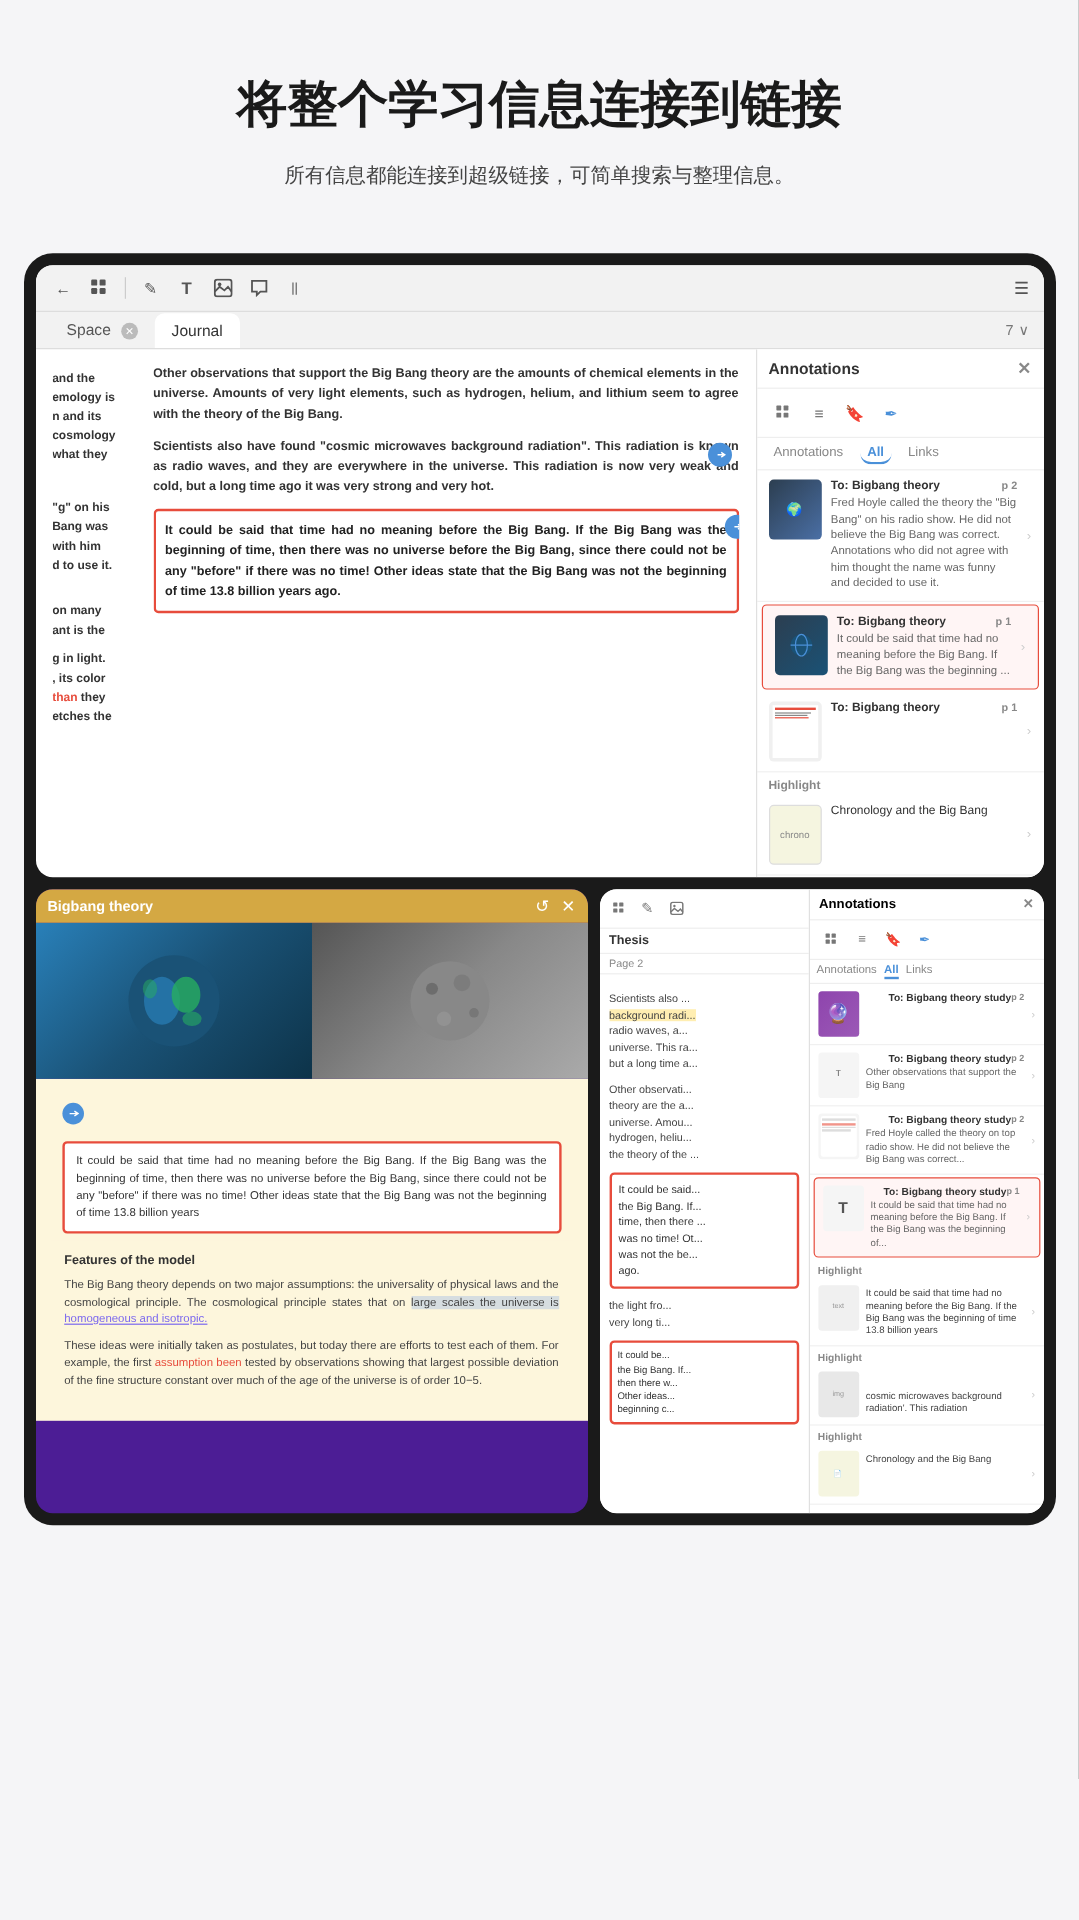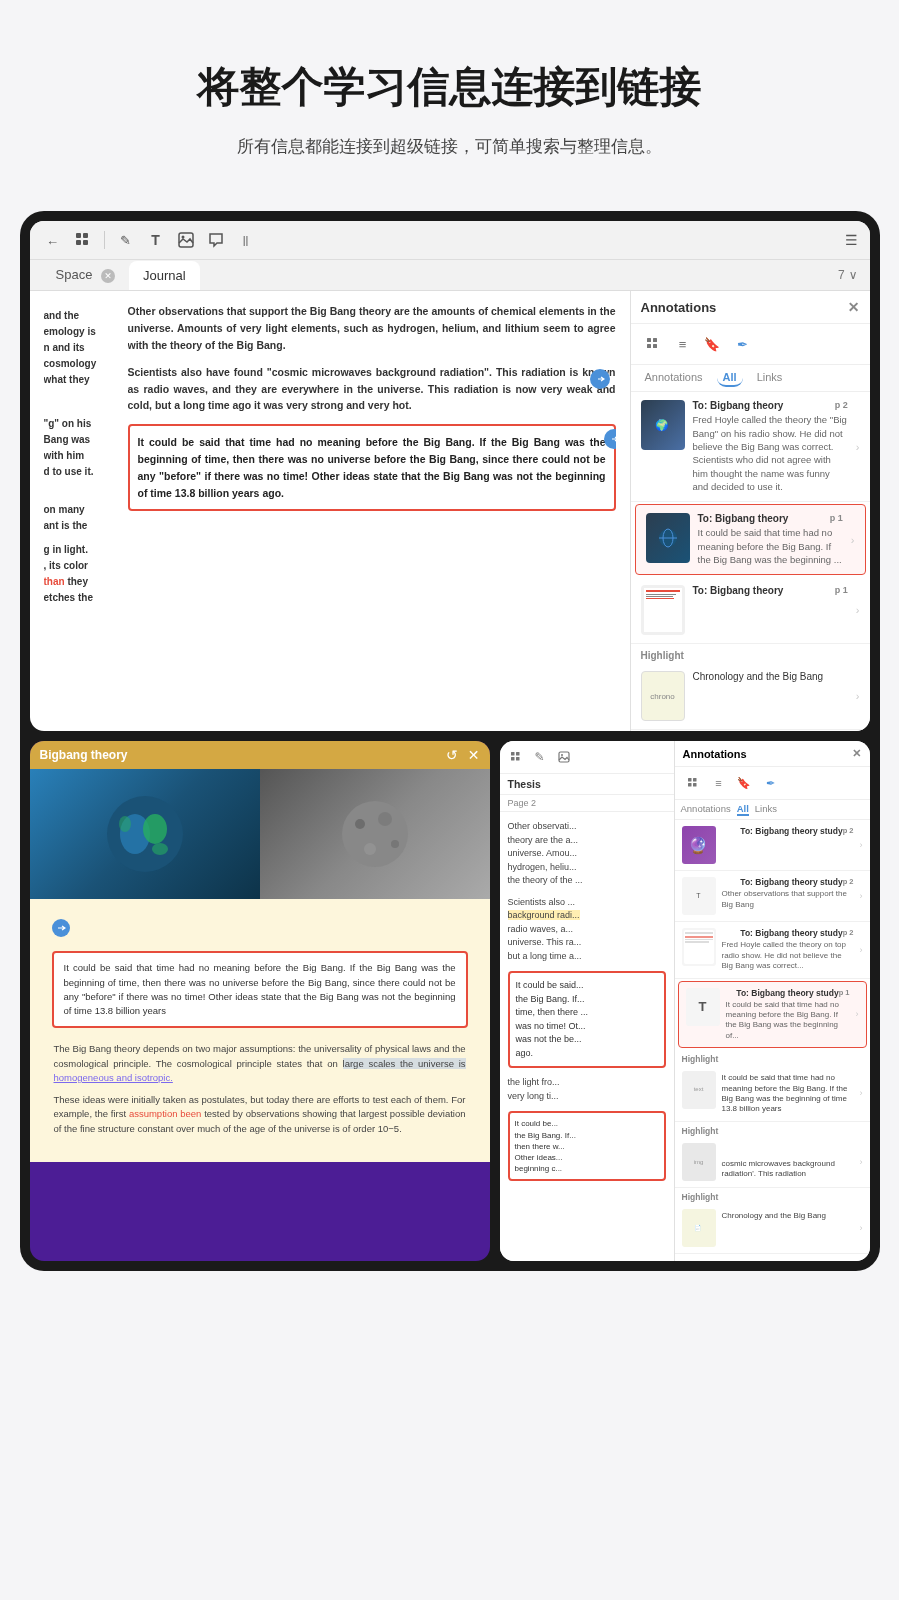--- a/index.html
+++ b/index.html
@@ -720,21 +720,21 @@
         <div class="annotation-list">
 
           <div class="annotation-item">
             <div class="ann-thumb" style="background: linear-gradient(135deg,#2c3e50,#4a6fa5);">
               <span style="font-size:11px;">🌍</span>
             </div>
             <div class="ann-content">
               <div style="font-size:10px;font-weight:600;color:#333;">
                 To: Bigbang theory <span style="float:right;font-size:9px;color:#888;">p 2</span>
               </div>
-              <div class="ann-desc">Fred Hoyle called the theory the "Big Bang" on his radio show. He did not believe the Big Bang was correct. Scientists who did not agree with him thought the name was funny and decided to use it.</div>
+              <div class="ann-desc">Fred Hoyle called the theory the "Big Bang" on his radio show. He did not believe the Big Bang was correct. Annotations who did not agree with him thought the name was funny and decided to use it.</div>
             </div>
             <div class="ann-chevron">›</div>
           </div>
 
           <div class="annotation-item selected">
             <div class="ann-thumb" style="background: linear-gradient(135deg,#2c3e50,#1a5276);">
               <svg width="22" height="22" viewBox="0 0 22 22" fill="none">
                 <circle cx="11" cy="11" r="9" fill="#1a5276" stroke="none"></circle>
                 <ellipse cx="11" cy="11" rx="5" ry="9" stroke="#4a90d9" stroke-width="1" fill="none"></ellipse>
                 <line x1="2" y1="11" x2="20" y2="11" stroke="#4a90d9" stroke-width="1"></line>
@@ -824,20 +824,21 @@
                   <path d="M2 5h7M6 3l3 2-3 2" stroke="white" stroke-width="1.2" fill="none"></path>
                 </svg>
             </div>
           </div>
 
           <div class="note-red-box">
             <span>It could be said that time had no meaning before the Big Bang. If the Big Bang was the beginning of time, then there was no universe before the Big Bang, since there could not be any "before" if there was no time! Other ideas state that the Big Bang was not the beginning of time 13.8 billion years</span>
           </div>
 
           <div class="features-section">
+            <div class="features-title">Features of the model</div>
             <p class="features-text">The Big Bang theory depends on two major assumptions: the universality of physical laws and the cosmological principle. The cosmological principle states that on <span class="hl-blue">large scales the universe is</span> <span class="hl-underline">homogeneous and isotropic.</span></p>
             <p class="features-text">These ideas were initially taken as postulates, but today there are efforts to test each of them. For example, the first <span style="color:#e74c3c;">assumption been</span> tested by observations showing that largest possible deviation of the fine structure constant over much of the age of the universe is of order 10−5.</p>
           </div>
         </div>
       </div>
     </div>
 
     <div class="bottom-right-device">
       <div class="br-inner">
 
@@ -856,22 +857,22 @@
               <svg width="12" height="12" viewBox="0 0 12 12" fill="none" stroke="#777" stroke-width="1.2">
                 <rect x="1" y="1" width="10" height="10" rx="1.5"></rect>
                 <circle cx="4" cy="4" r="1" fill="#777" stroke="none"></circle>
                 <polyline points="1,9 4,6 7,8.5 9,6.5 11,9" fill="none" stroke="#777"></polyline>
               </svg>
             </div>
           </div>
           <div class="thesis-tab-label">Thesis</div>
           <div class="thesis-page-label">Page 2</div>
           <div class="thesis-text-content">
+            <p class="thesis-light-bg" style="margin-top:6px;">Scientists also ...<br><span style="background:rgba(255,200,0,0.3);">background radi...</span><br>radio waves, a...<br>universe. This ra...<br>but a long time a...</p>
             <p class="thesis-light-bg">Other observati...<br>theory are the a...<br>universe. Amou...<br>hydrogen, heliu...<br>the theory of the ...</p>
-            <p class="thesis-light-bg" style="margin-top:6px;">Scientists also ...<br><span style="background:rgba(255,200,0,0.3);">background radi...</span><br>radio waves, a...<br>universe. This ra...<br>but a long time a...</p>
             <div class="thesis-red-box">
               It could be said...<br>the Big Bang. If...<br>time, then there ...<br>was no time! Ot...<br>was not the be...<br>ago.
             </div>
             <p class="thesis-light-bg">the light fro...<br>very long ti...</p>
 
             <div style="border:2px solid #e74c3c; border-radius:4px; padding:5px; margin-top:8px; font-size:8px; line-height:1.4; background:#fff; color:#333;">
               It could be...<br>the Big Bang. If...<br>then there w...<br>Other ideas...<br>beginning c...
             </div>
           </div>
         </div>

